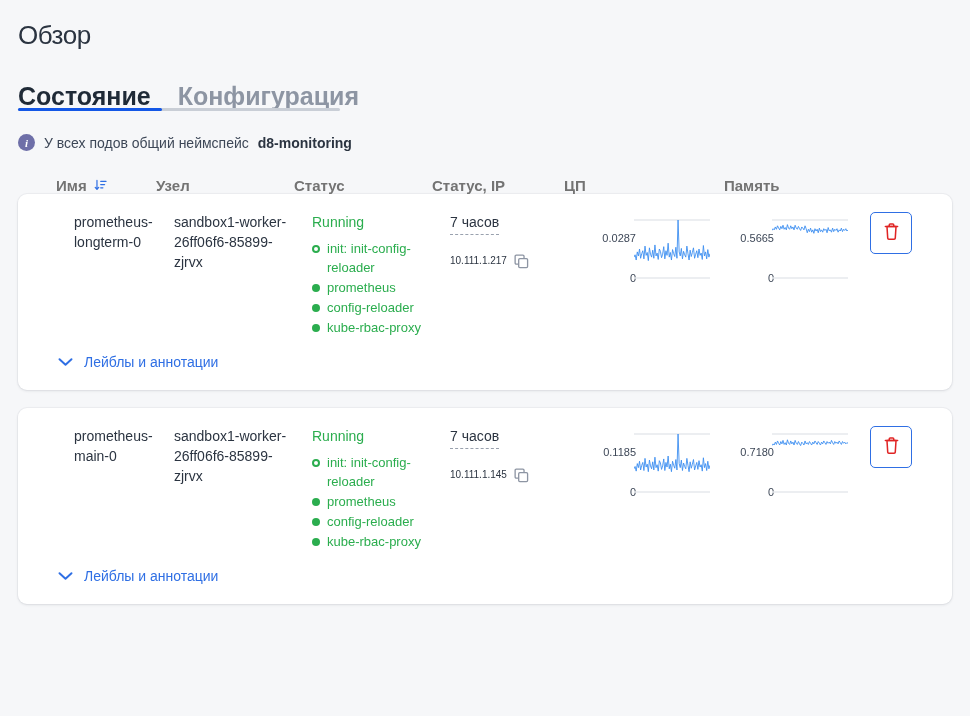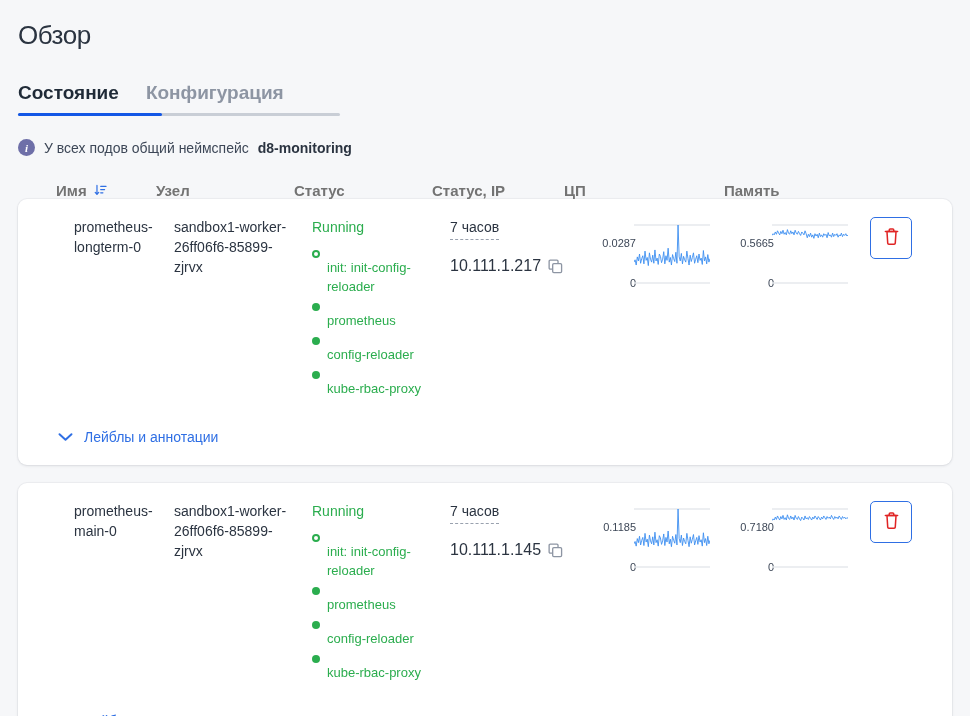--- a/index.html
+++ b/index.html
@@ -25,23 +25,23 @@
 
   
   .tabs {
     margin: 22px 0 0 18px;
     display: flex;
     align-items: flex-end;
     width: 322px;
     position: relative;
   }
   .tab {
-    font-size: 19px;
+    font-size: 25px;
     font-weight: bold;
-    padding: 0 0 12px 0;
+    padding: 0 0 0 0;
     cursor: pointer;
     user-select: none;
   }
   .tab.active { color: #1f2a37; margin-right: 27px; }
   .tab.inactive { color: #8d95a3; }
   .tabs-rail {
     position: absolute;
     left: 0; bottom: 0;
     width: 322px; height: 3px;
     background: #c9ced6;
@@ -142,36 +142,36 @@
     border-radius: 50%;
     background: #2bad4e;
     margin-top: 6px;
     flex: 0 0 auto;
   }
   .dot.ring {
     background: transparent;
     border: 2px solid #2bad4e;
     width: 8px; height: 8px;
   }
-  .container-label { text-indent: 0; margin-top: 14px; }
+  .container-label { text-indent: 0; }
 
   .age-value {
     font-size: 14px;
     color: #2b3441;
     border-bottom: 1px dashed #99a1ae;
     display: inline-block;
     padding-bottom: 2px;
     cursor: help;
   }
   .ip-row {
     display: flex;
     align-items: center;
     gap: 7px;
     margin-top: 16px;
-    font-size: 16px;
+    font-size: 10px;
     color: #2b3441;
   }
   .copy-icon { cursor: pointer; display: inline-flex; }
 
   
   .spark {
     position: relative;
     width: 128px;
     height: 78px;
   }
@@ -201,21 +201,21 @@
     justify-content: center;
     cursor: pointer;
     padding: 0;
   }
 
   
   .expander {
     display: flex;
     align-items: center;
     gap: 11px;
-    margin: 30px 0 0 0;
+    margin: 16px 0 0 0;
     padding: 0 18px 20px 40px;
     color: #2f6fe4;
     font-size: 14px;
     cursor: pointer;
     user-select: none;
   }
 </style>
 </head>
 <body>
 

